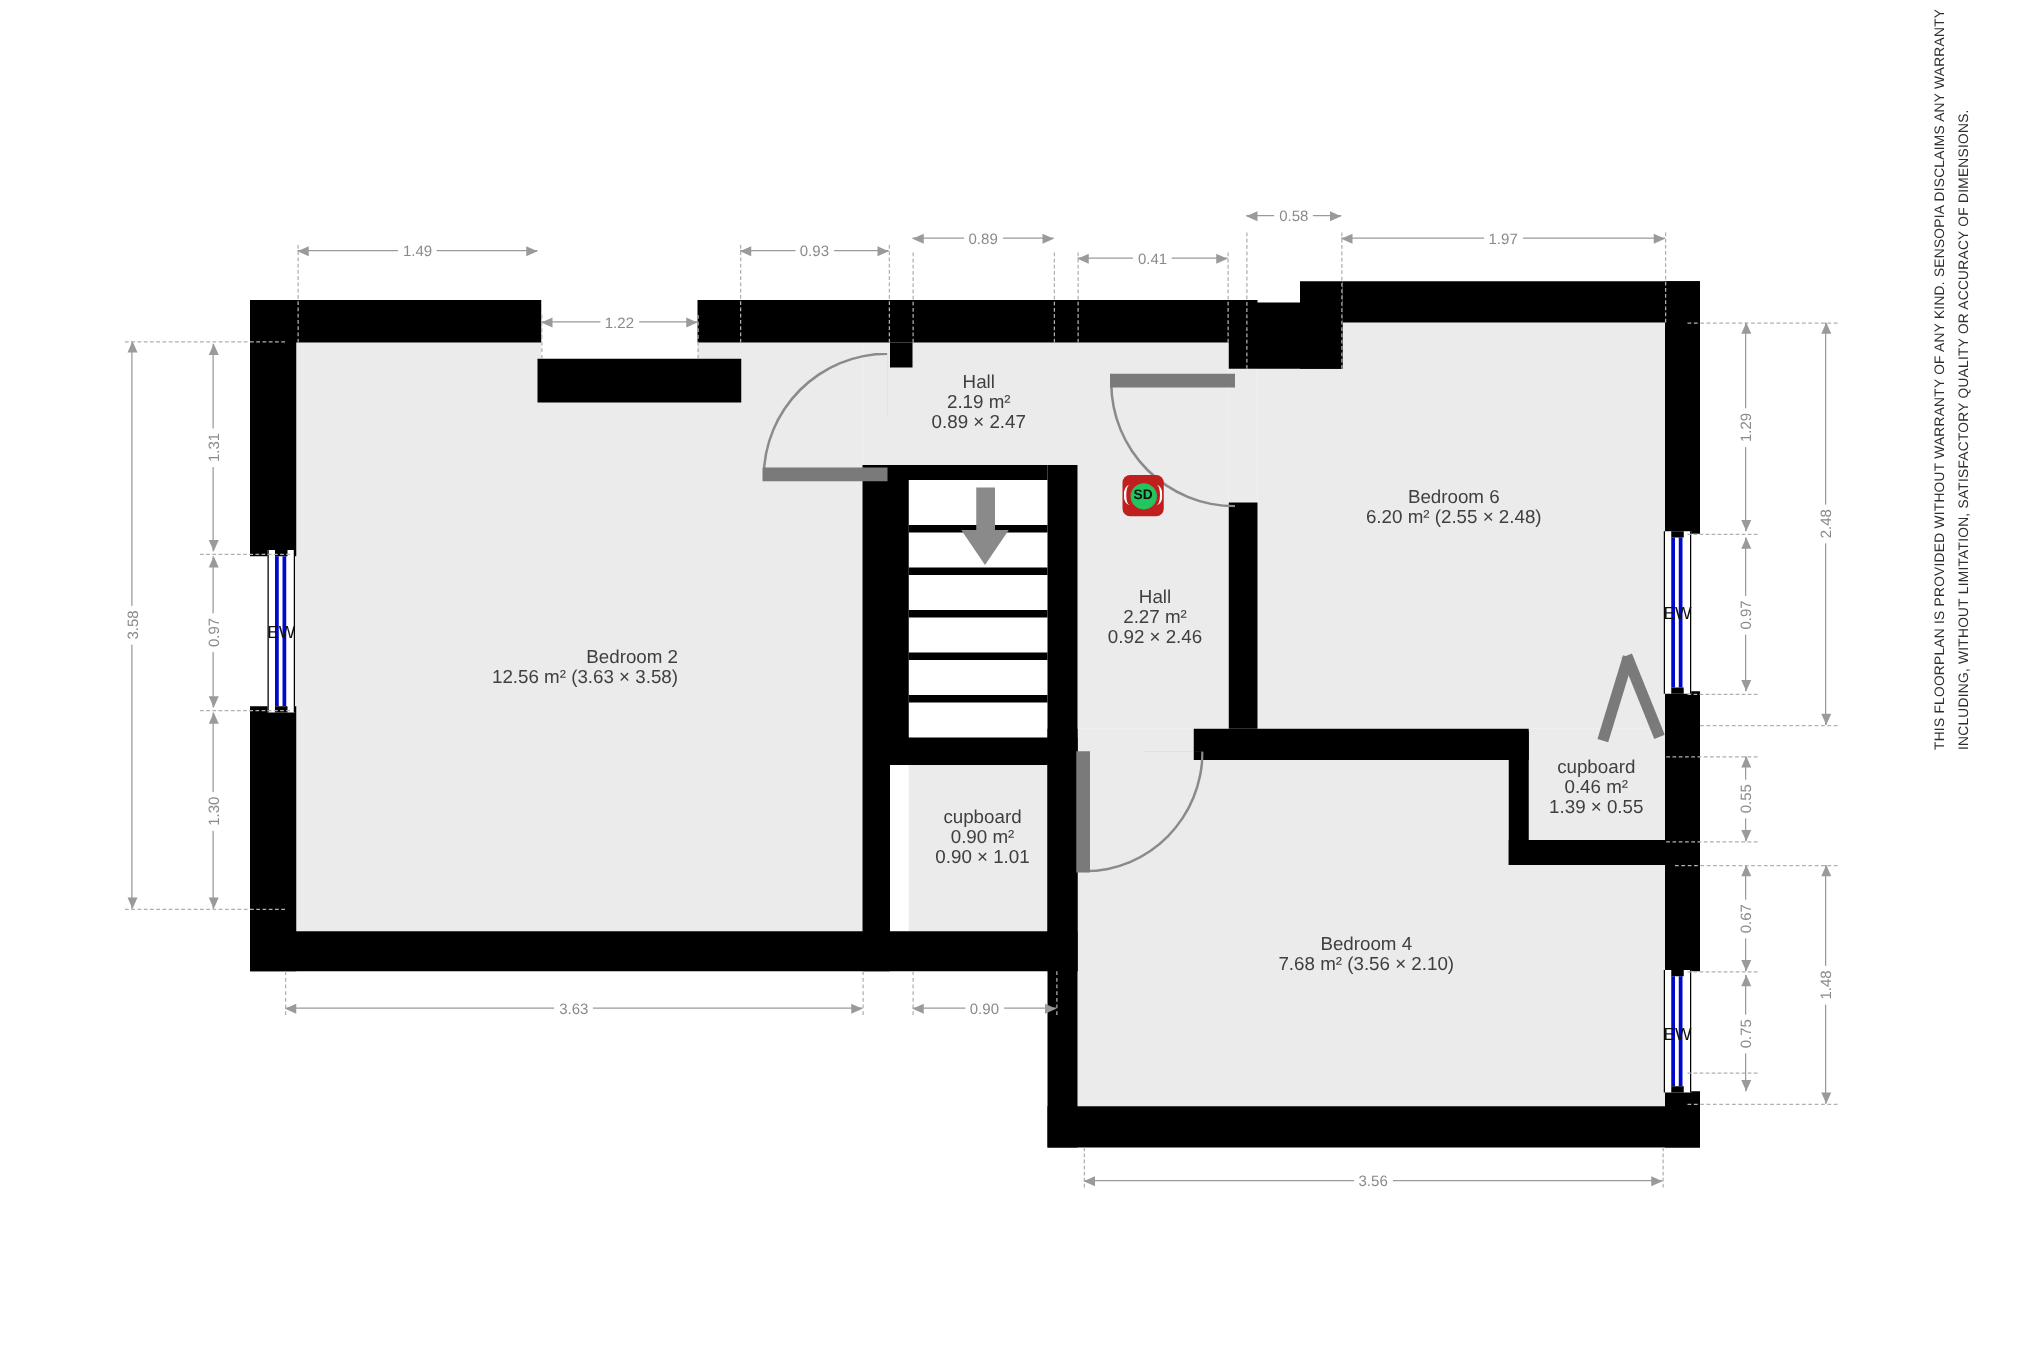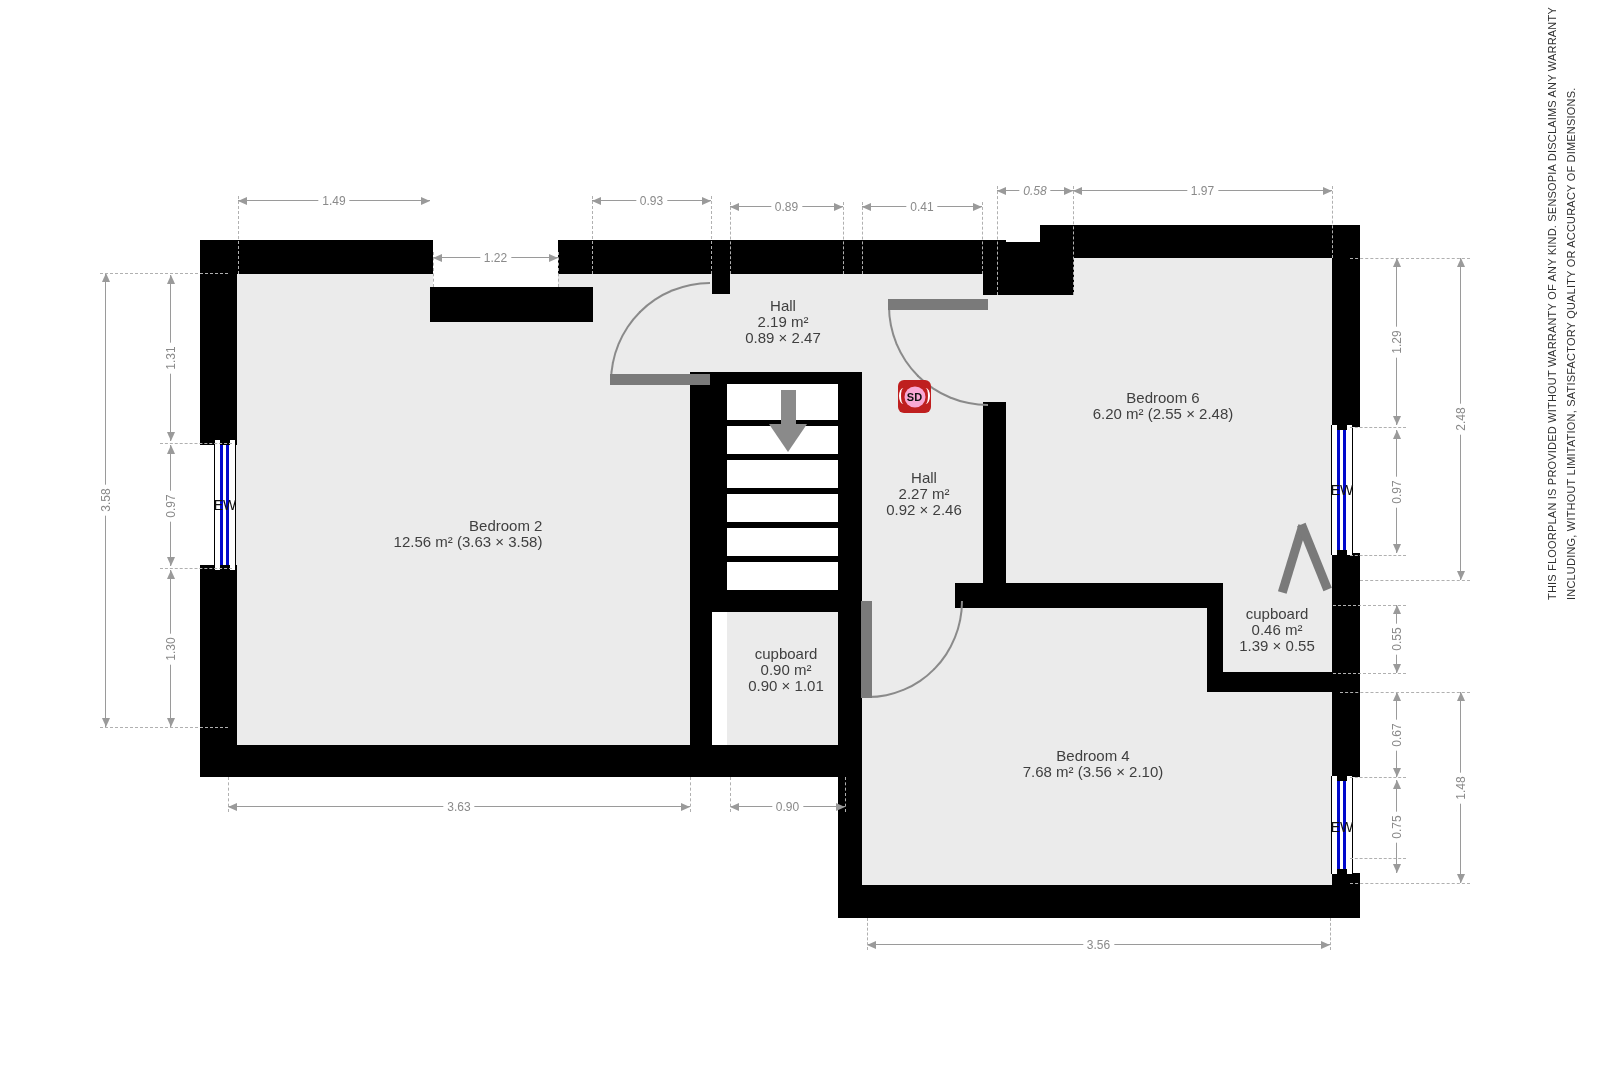--- a/index.html
+++ b/index.html
@@ -10,21 +10,21 @@
   .room-label div{font-size:15px;line-height:16px;color:#3f3f3f;}
   .dim-label{position:absolute;left:50%;top:50%;transform:translate(-50%,-50%);
              background:#fff;color:#8a8a8a;font-size:12px;padding:0 4px;white-space:nowrap;}
   .dim-label.vert{transform:translate(-50%,-50%) rotate(-90deg);}
   .disclaimer-line{position:absolute;transform:rotate(-90deg);transform-origin:left top;
                    white-space:nowrap;font-size:11px;letter-spacing:.2px;color:#2e2e2e;}
   .ew-label{position:absolute;transform:translate(-50%,-50%);font-size:14px;color:#111;
             background:transparent;white-space:nowrap;}
   .sd-box{position:absolute;background:#bf1f1f;border-radius:6px;}
   .sd-circle{position:absolute;left:50%;top:50%;transform:translate(-50%,-50%);
-             width:21px;height:21px;background:#f9a8d4;border-radius:50%;
+             width:21px;height:21px;background:#22c55e;border-radius:50%;
              display:flex;align-items:center;justify-content:center;
              font-size:11px;font-weight:bold;color:#111;}
   .sd-wave{position:absolute;width:7px;height:16px;top:8px;border-radius:50%;}
 </style>
 </head>
 <body>
 
 <div id="canvas">
   <div id="plan-root">
       <div class="abs" style="left: 228px; top: 274px; width: 462px; height: 471px; background: rgb(235, 235, 235);"></div>
@@ -148,33 +148,33 @@
         <div class="abs" style="left: 0px; top: 0.5px; width: 0px; height: 0px; border-top: 4px solid transparent; border-bottom: 4px solid transparent; border-right: 9px solid rgb(154, 154, 154);"></div>
         <div class="abs" style="right: 0px; top: 0.5px; width: 0px; height: 0px; border-top: 4px solid transparent; border-bottom: 4px solid transparent; border-left: 9px solid rgb(154, 154, 154);"></div>
         <span class="dim-label">1.22</span>
       </div>
       <div class="abs" style="left: 592px; top: 196px; width: 119px; height: 9px;">
         <div class="abs" style="left: 0px; top: 4px; width: 100%; height: 1px; background: rgb(154, 154, 154);"></div>
         <div class="abs" style="left: 0px; top: 0.5px; width: 0px; height: 0px; border-top: 4px solid transparent; border-bottom: 4px solid transparent; border-right: 9px solid rgb(154, 154, 154);"></div>
         <div class="abs" style="right: 0px; top: 0.5px; width: 0px; height: 0px; border-top: 4px solid transparent; border-bottom: 4px solid transparent; border-left: 9px solid rgb(154, 154, 154);"></div>
         <span class="dim-label">0.93</span>
       </div>
-      <div class="abs" style="left: 730px; top: 202px; width: 113px; height: 9px;">
+      <div class="abs" style="left: 730px; top: 186px; width: 113px; height: 9px;">
         <div class="abs" style="left: 0px; top: 4px; width: 100%; height: 1px; background: rgb(154, 154, 154);"></div>
         <div class="abs" style="left: 0px; top: 0.5px; width: 0px; height: 0px; border-top: 4px solid transparent; border-bottom: 4px solid transparent; border-right: 9px solid rgb(154, 154, 154);"></div>
         <div class="abs" style="right: 0px; top: 0.5px; width: 0px; height: 0px; border-top: 4px solid transparent; border-bottom: 4px solid transparent; border-left: 9px solid rgb(154, 154, 154);"></div>
         <span class="dim-label">0.89</span>
       </div>
       <div class="abs" style="left: 862px; top: 202px; width: 120px; height: 9px;">
         <div class="abs" style="left: 0px; top: 4px; width: 100%; height: 1px; background: rgb(154, 154, 154);"></div>
         <div class="abs" style="left: 0px; top: 0.5px; width: 0px; height: 0px; border-top: 4px solid transparent; border-bottom: 4px solid transparent; border-right: 9px solid rgb(154, 154, 154);"></div>
         <div class="abs" style="right: 0px; top: 0.5px; width: 0px; height: 0px; border-top: 4px solid transparent; border-bottom: 4px solid transparent; border-left: 9px solid rgb(154, 154, 154);"></div>
         <span class="dim-label">0.41</span>
       </div>
-      <div class="abs" style="left: 997px; top: 186px; width: 76px; height: 9px; font-style: italic;">
+      <div class="abs" style="left: 997px; top: 168px; width: 76px; height: 9px;">
         <div class="abs" style="left: 0px; top: 4px; width: 100%; height: 1px; background: rgb(154, 154, 154);"></div>
         <div class="abs" style="left: 0px; top: 0.5px; width: 0px; height: 0px; border-top: 4px solid transparent; border-bottom: 4px solid transparent; border-right: 9px solid rgb(154, 154, 154);"></div>
         <div class="abs" style="right: 0px; top: 0.5px; width: 0px; height: 0px; border-top: 4px solid transparent; border-bottom: 4px solid transparent; border-left: 9px solid rgb(154, 154, 154);"></div>
         <span class="dim-label">0.58</span>
       </div>
       <div class="abs" style="left: 1073px; top: 186px; width: 259px; height: 9px;">
         <div class="abs" style="left: 0px; top: 4px; width: 100%; height: 1px; background: rgb(154, 154, 154);"></div>
         <div class="abs" style="left: 0px; top: 0.5px; width: 0px; height: 0px; border-top: 4px solid transparent; border-bottom: 4px solid transparent; border-right: 9px solid rgb(154, 154, 154);"></div>
         <div class="abs" style="right: 0px; top: 0.5px; width: 0px; height: 0px; border-top: 4px solid transparent; border-bottom: 4px solid transparent; border-left: 9px solid rgb(154, 154, 154);"></div>
         <span class="dim-label">1.97</span>

